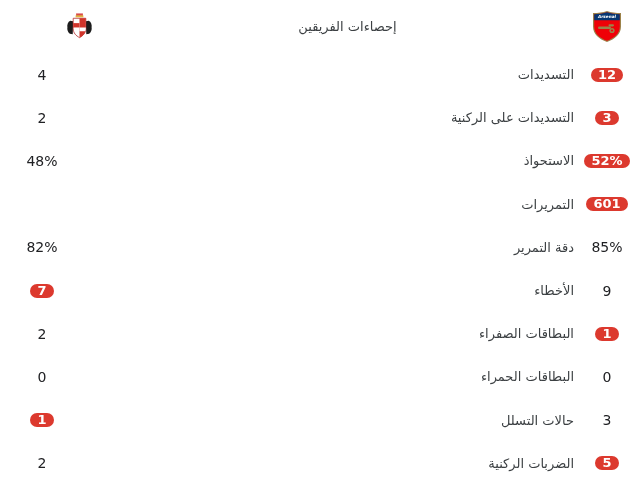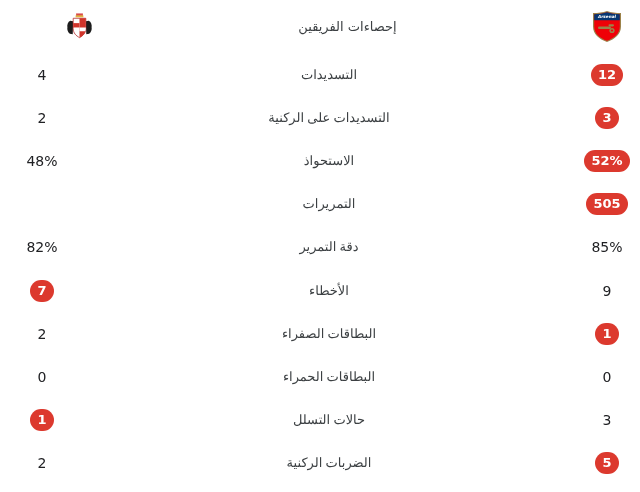--- a/index.html
+++ b/index.html
@@ -21,28 +21,28 @@
   }
   .header{height:53px;padding-left:37px;}
   .crest-cell{display:flex;justify-content:center;align-items:center;}
   .title{
     text-align:center;color:var(--label);font-size:13px;letter-spacing:0;
   }
   .rows{display:grid;grid-auto-rows:43.2px;}
   .row{height:43.2px;}
   .cell.side{display:flex;justify-content:center;align-items:center;}
   .cell.label{
-    text-align:center;color:var(--label);font-size:13px;font-family:Liberation Serif, serif;
+    text-align:right;color:var(--label);font-size:13px;
   }
   .val{
     color:var(--text);font-size:14px;line-height:22px;white-space:nowrap;
   }
   .val.pill{
     display:inline-flex;align-items:center;justify-content:center;
-    min-width:22px;height:22px;box-sizing:border-box;
+    min-width:22px;height:14px;box-sizing:border-box;
     padding:0 7px;border-radius:12px;
     background:var(--red);color:#ffffff;
     font-size:13px;font-weight:bold;
   }
   svg{display:block;}
 </style>
 </head>
 <body>
 
 <div class="page">
@@ -112,21 +112,21 @@
       <span class="val pill">52%</span>
     </div>
     <div class="cell label">الاستحواذ</div>
     <div class="cell side">
       <span class="val">48%</span>
     </div>
   </div>
 
   <div class="row grid3">
     <div class="cell side">
-      <span class="val pill">505</span>
+      <span class="val pill">601</span>
     </div>
     <div class="cell label">التمريرات</div>
   </div>
 
   <div class="row grid3">
     <div class="cell side">
       <span class="val">85%</span>
     </div>
     <div class="cell label">دقة التمرير</div>
     <div class="cell side">

